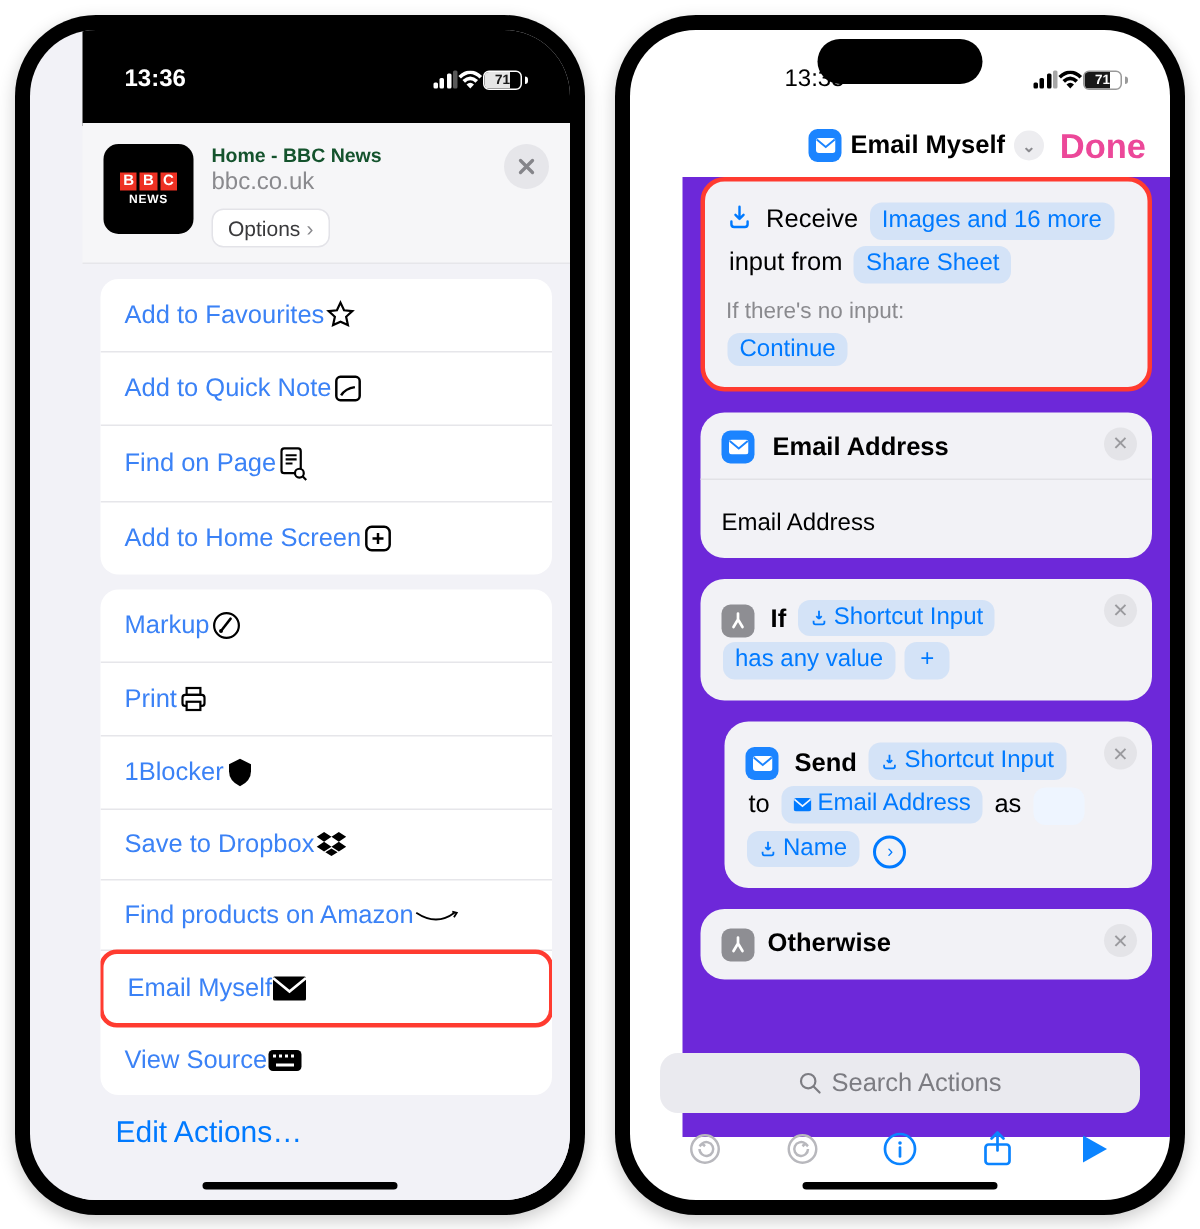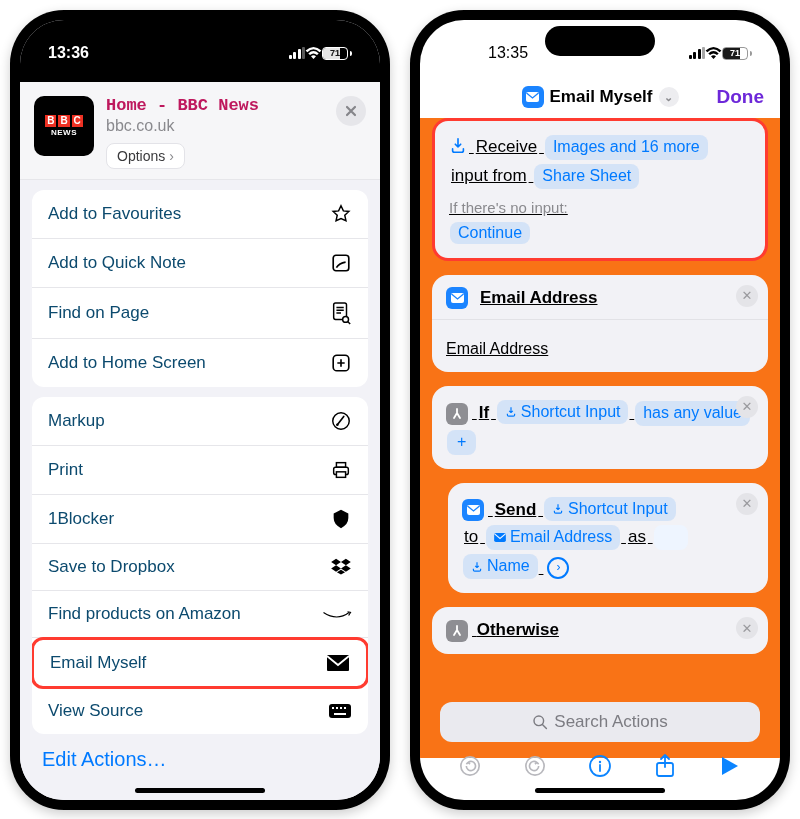--- a/index.html
+++ b/index.html
@@ -20,20 +20,21 @@
     position: relative;
     box-shadow: 0 4px 12px rgba(0,0,0,.2);
   }
   .screen {
     width: 100%;
     height: 100%;
     border-radius: 44px;
     overflow: hidden;
     position: relative;
     background: #f2f2f7;
+    padding-left: 35px;
   }
   .screen-right { background: #fff; }
   .notch {
     position: absolute;
     top: 16px; left: 50%;
     transform: translateX(-50%);
     width: 110px; height: 30px;
     background: #000;
     border-radius: 18px;
     z-index: 50;
@@ -80,53 +81,53 @@
   }
   .favicon {
     width:60px; height:60px; border-radius:10px;
     background:#000; display:flex; align-items:center; justify-content:center;
     font-size:9px; font-weight:700; color:#fff; text-align:center;
     line-height:1; padding:0 6px;
   }
   .favicon-row { display:flex; gap:2px; }
   .favicon-row span { background:#ee3123; color:#fff; padding:1px 2px; font-size:10px; }
   .favicon .sub { font-size:8px; margin-top:2px; letter-spacing:.5px; color:#fff;}
-  .share-title { font-size:17px; font-weight:600; color:#be185d;font-family:Liberation Mono, monospace; }
+  .share-title { font-size:13px; font-weight:600; color:#14532d; }
   .share-sub { font-size:16px; color:#8a8a8e; margin-top:2px;}
   .options-chip {
     display:inline-flex; align-items:center; gap:4px;
     margin-top:8px; padding:4px 10px;
     background:#fff; border:1px solid #e3e3e8; border-radius:8px;
     font-size:14px; color:#3a3a3c;
   }
   .close-circle {
     width:30px; height:30px; border-radius:15px;
     background:#e6e6ea; color:#85858a;
     display:flex; align-items:center; justify-content:center;
     font-size:16px; margin-left:auto; flex-shrink:0;
   }
   .section { margin:10px 12px 0; background:#fff; border-radius:12px; overflow:hidden;}
   .row {
-    display:flex; align-items:center; justify-content:space-between;
-    padding:13px 16px; font-size:17px; color:#0c4a6e;
+    display:flex; align-items:center; 
+    padding:13px 16px; font-size:17px; color:#3b82f6;
     border-bottom:0.5px solid #e6e6ea;
   }
   .row:last-child{border-bottom:none;}
   .row.highlight { border:3px solid #ff3b30; border-radius:12px; margin:-1px; }
   .section .row.highlight + .row { border-top:none; }
   .edit-link { color:#007aff; font-size:20px; padding:14px 22px; }
   .home-ind { position:absolute; bottom:7px; left:50%; transform:translateX(-50%); width:130px; height:5px; background:#000; border-radius:3px; }
 
   
   .nav-bar { display:flex; align-items:center; justify-content:center; padding:10px 12px 10px; position:relative; }
   .nav-title { display:flex; align-items:center; gap:6px; font-size:17px; font-weight:600; }
   .mail-badge { width:22px; height:22px; border-radius:6px; background:#1b84ff; display:flex; align-items:center; justify-content:center; color:#fff; font-size:12px;}
   .nav-chev { width:20px; height:20px; border-radius:10px; background:#ededf0; color:#8a8a8e; display:flex; align-items:center; justify-content:center; font-size:11px;}
-  .nav-done { position:absolute; right:16px; color:#6d28d9; font-size:19px; font-weight:600;margin-left:28px; }
-  .sc-body { padding:0 12px 90px; background:#f97316; height:calc(100% - 140px); overflow:hidden;text-decoration:underline; }
+  .nav-done { position:absolute; right:16px; color:#ec4899; font-size:23px; font-weight:600;margin-left:28px; }
+  .sc-body { padding:0 12px 90px; background:#6d28d9; height:calc(100% - 140px); overflow:hidden; }
   .block { background:#f2f2f6; border-radius:16px; padding:12px 14px; margin-bottom:14px; position:relative;}
   .block.receive { border:3px solid #ff3b30; border-radius:16px; }
   .block .del { position:absolute; top:10px; right:10px; width:22px; height:22px; border-radius:11px; background:#e4e4e8; color:#9a9a9e; display:flex; align-items:center; justify-content:center; font-size:13px;}
   .glyph-badge { display:inline-flex; width:22px; height:22px; border-radius:6px; align-items:center; justify-content:center; color:#fff; font-size:13px; vertical-align:middle; margin-right:4px;}
   .gb-blue{background:#1b84ff;} .gb-gray{background:#8e8e93;}
   .flow { font-size:17px; line-height:28px; color:#000;}
   .subtle { color:#8a8a8e; font-size:15px; margin-top:8px;}
   .token {
     display:inline-flex; align-items:center; gap:4px;
     background:rgba(0,122,255,.12); color:#007aff;

